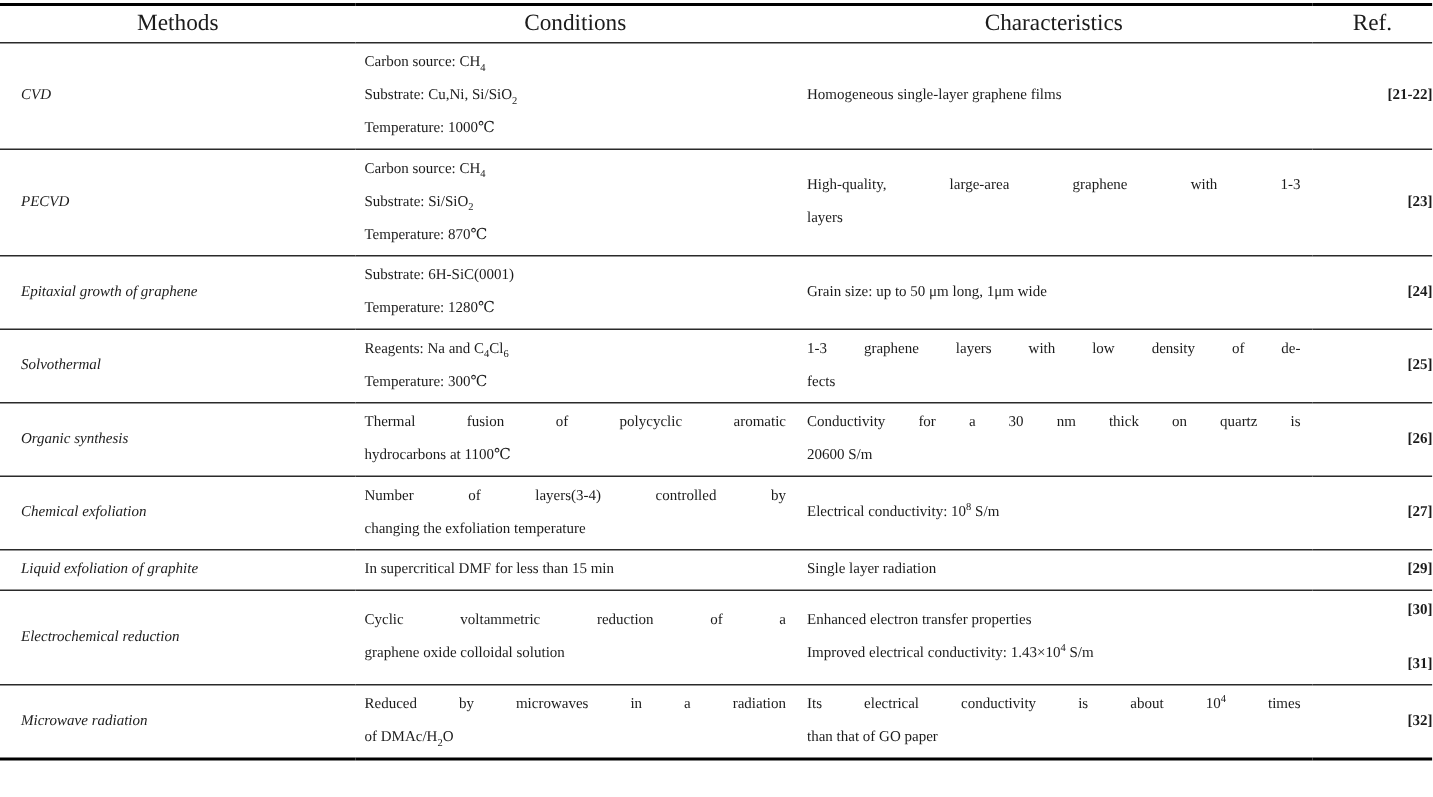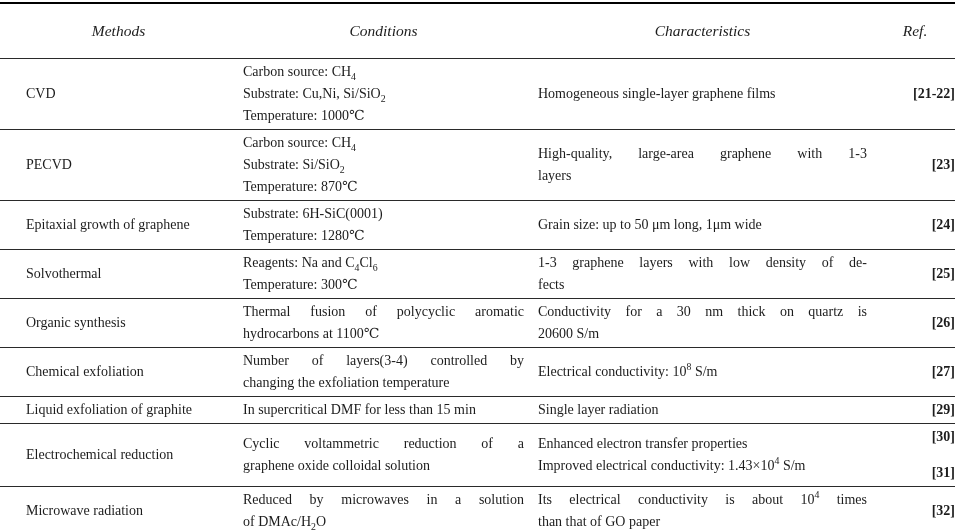--- a/index.html
+++ b/index.html
@@ -24,32 +24,31 @@
   col.c-method   { width: 237px; }
   col.c-cond     { width: 293px; }
   col.c-char     { width: 345px; }
   col.c-ref      { width: 80px; }
   thead th {
     font-weight: normal;
     font-size: 15.5px;
     text-align: center;
     height: 24px;
     border-bottom: 1px solid #2a2a2a;
-    padding: 15px 0;
-    font-style: italic;
+    padding: 0 0;
   }
   tbody td {
     border-top: 1px solid #2a2a2a;
     vertical-align: middle;
-    font-size: 14px;
+    font-size: 10px;
     line-height: 22px;
     padding: 2px 0;
   }
   tbody tr:first-child td { border-top: none; }
-  td.method { padding-left: 26px; padding-right: 6px; }
+  td.method { padding-left: 14px; padding-right: 6px; font-style: italic; }
   td.cond   { padding-left: 6px;  padding-right: 6px; }
   td.chars  { padding-left: 8px;  padding-right: 8px; }
   td.refs   { text-align: center; }
   .line { white-space: nowrap; }
   .line.j {
     white-space: normal;
     text-align: justify;
     text-align-last: justify;
   }
   td.refs .refstack {
@@ -252,21 +251,21 @@
               <div class="line">[30]</div>
               <div class="line">[31]</div>
             </div>
           </td>
         </tr>
         <tr>
           <td class="method">
             <div class="line">Microwave radiation</div>
           </td>
           <td class="cond">
-            <div class="line j">Reduced by microwaves in a solution</div>
+            <div class="line j">Reduced by microwaves in a radiation</div>
             <div class="line">of DMAc/H<sub>2</sub>O</div>
           </td>
           <td class="chars">
             <div class="line j">Its electrical conductivity is about 10<sup>4</sup> times</div>
             <div class="line">than that of GO paper</div>
           </td>
           <td class="refs">
             <div class="refstack">
               <div class="line">[32]</div>
             </div>

